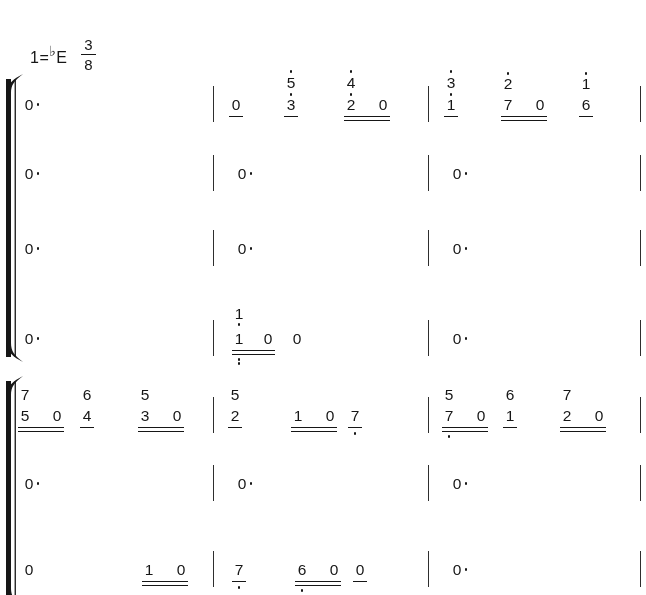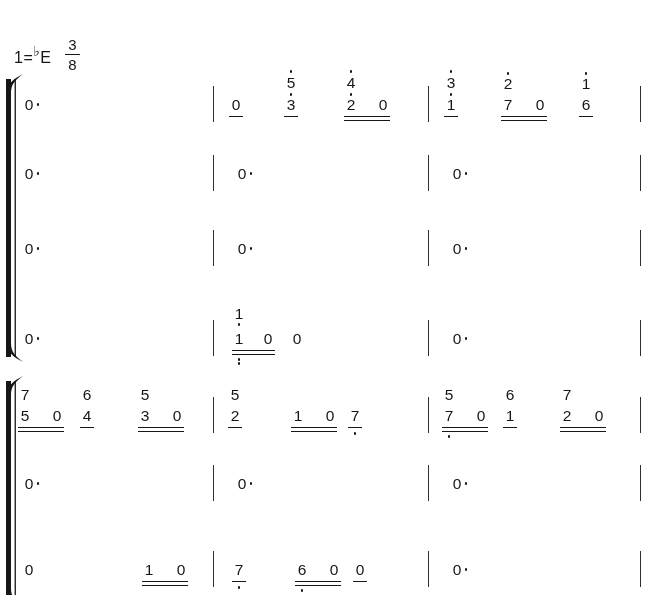--- a/index.html
+++ b/index.html
@@ -9,21 +9,21 @@
   }
   .page{position:relative;width:646px;height:595px;background:#fff;overflow:hidden;}
 
   
   .title{
     position:absolute;left:0;top:16px;width:646px;text-align:center;
     font-family:"Liberation Serif",serif;font-weight:700;font-size:30px;
     color:#141414;letter-spacing:1px;
   }
   .keysig{position:absolute;left:14px;top:36px;display:flex;align-items:flex-start;color:#161616;}
-  .keysig .keytext{font-size:16px;margin-top:13px;letter-spacing:0.5px;}
+  .keysig .keytext{font-size:16px;margin-top:13px;letter-spacing:0.5px;margin-left:16px;}
   .keysig .flat{position:relative;top:-7px;font-size:14px;}
   .timesig{display:flex;flex-direction:column;align-items:center;margin-left:12px;width:18px;}
   .timesig .num,.timesig .den{font-size:15px;line-height:17px;color:#161616;}
   .timesig .fracbar{width:15px;height:0;border-top:1.5px solid #161616;margin:1px 0;}
 
   
   .cell{position:absolute;height:16px;}
   .dg{
     display:block;width:10px;height:16px;line-height:16px;text-align:center;
     font-size:15.5px;color:#161616;font-family:"Liberation Sans",sans-serif;

